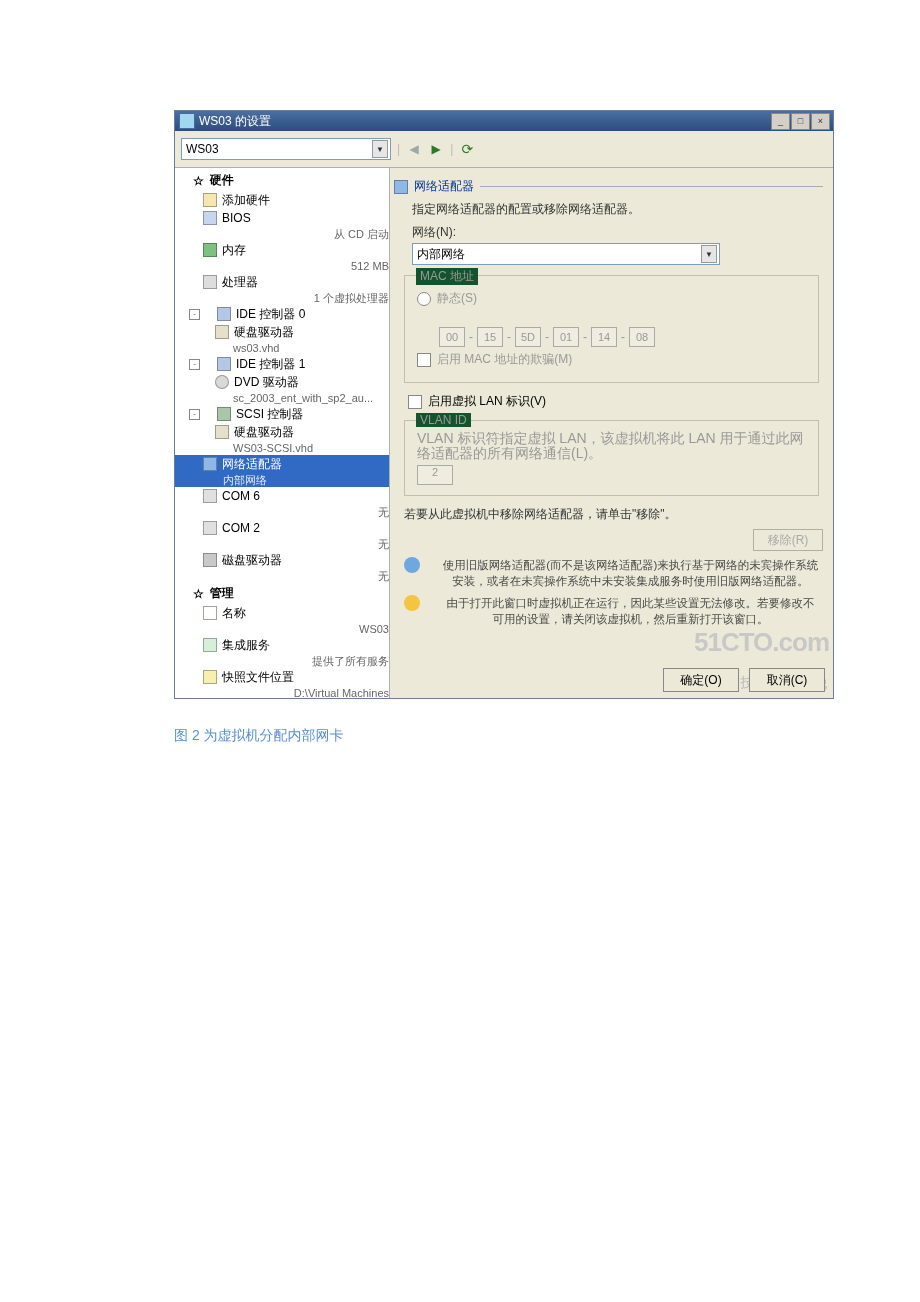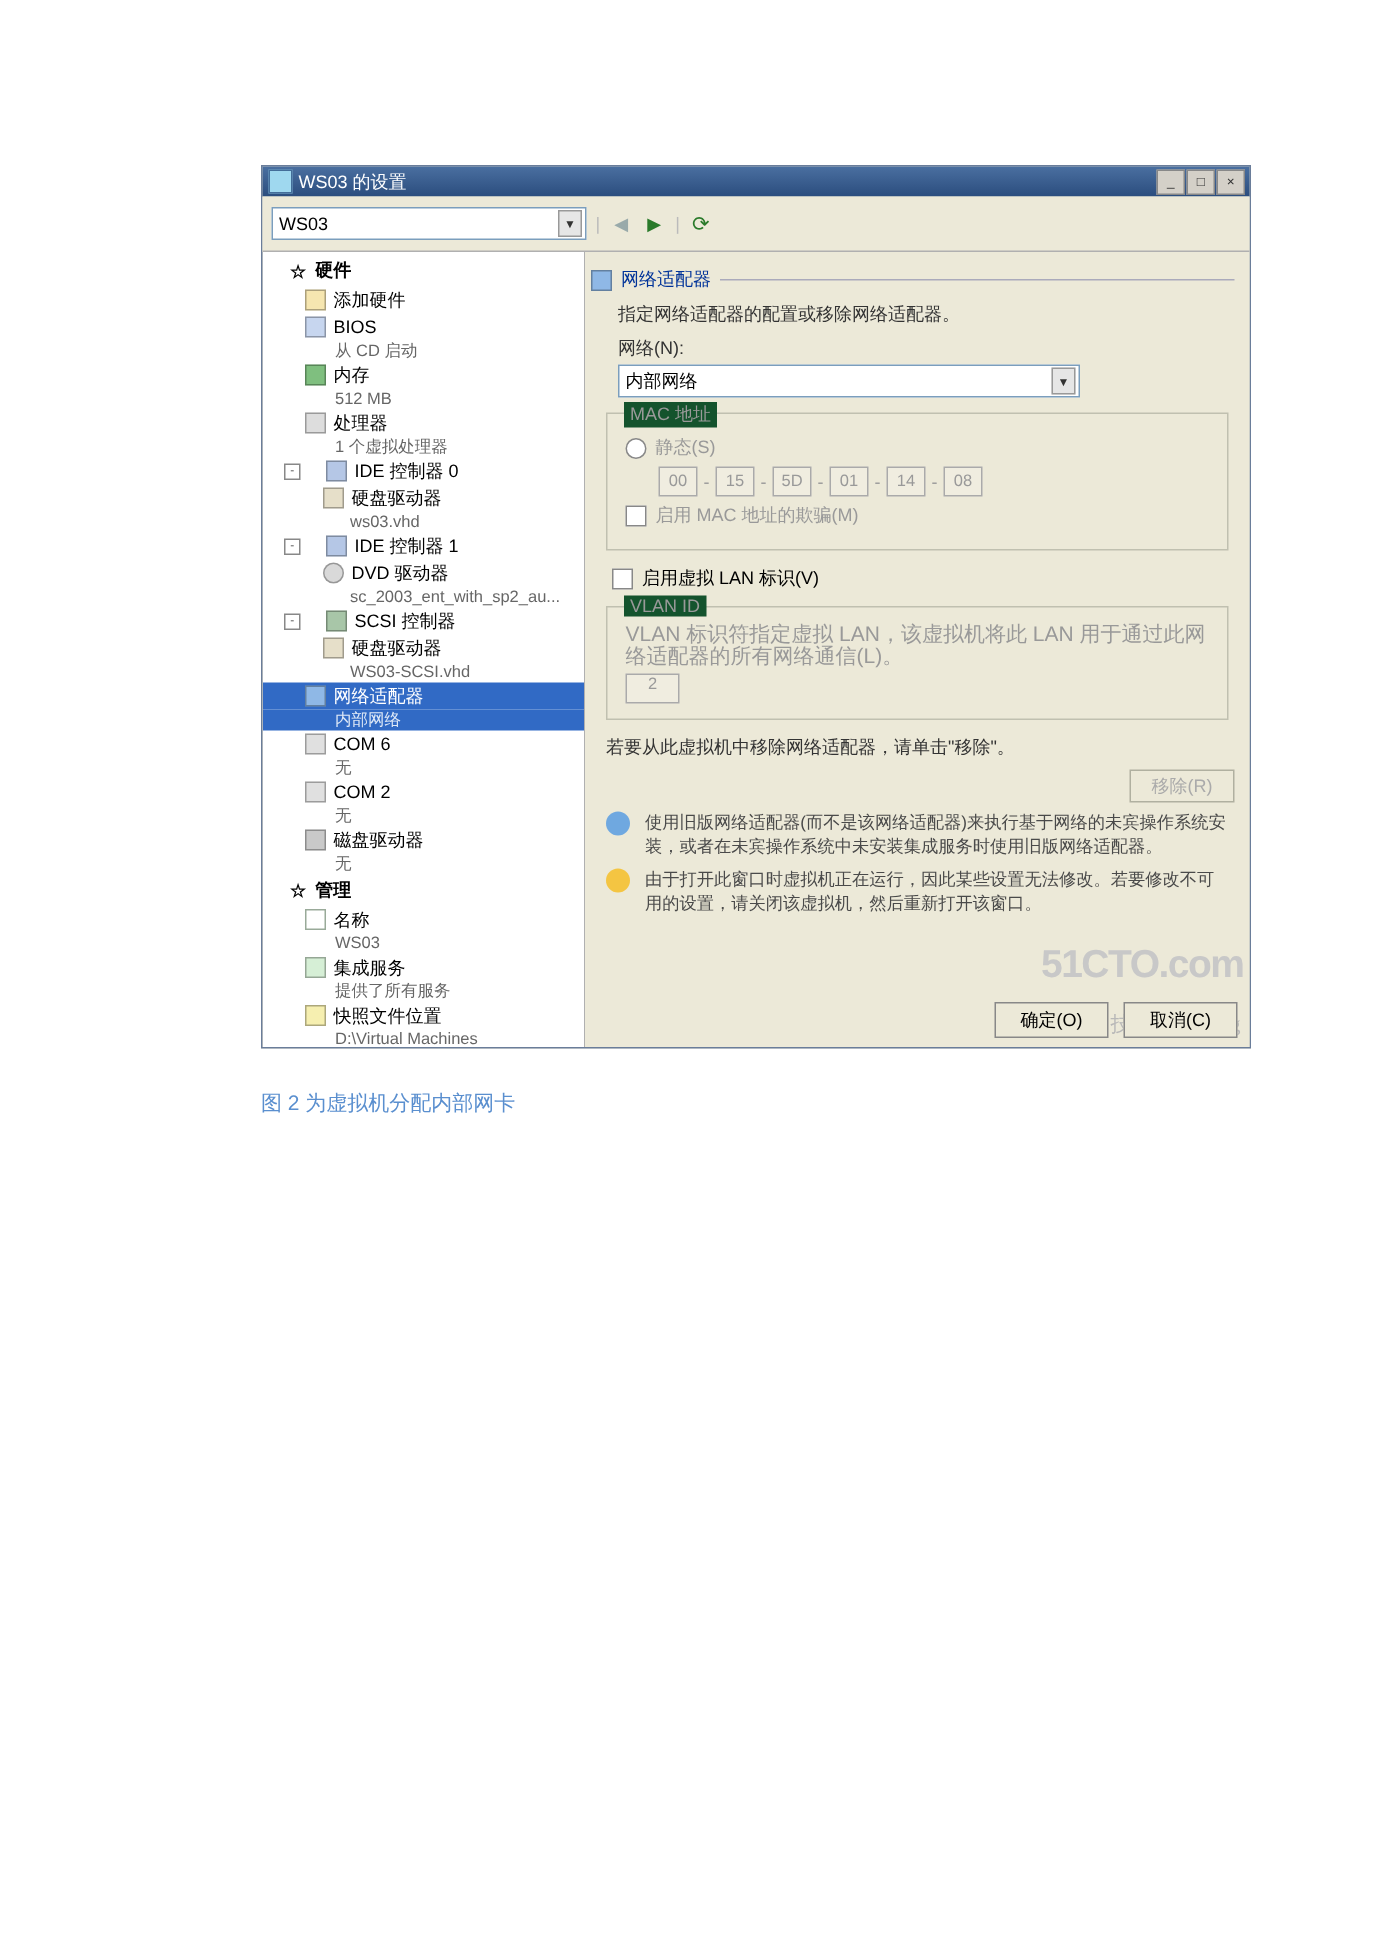--- a/index.html
+++ b/index.html
@@ -113,20 +113,21 @@
 .tree-item {
   padding: 1px 4px 1px 28px;
   display:flex;align-items:center;gap:5px;
   line-height: 16px;
 }
 .tree-sub {
   padding-left: 48px;
   color: #666;
   font-size: 11px;
   line-height: 14px;
+  text-align: right;
 }
 .tree-sub2 {
   padding-left: 58px; color:#666; font-size:11px; line-height:14px;
 }
 .tree-item.l2 { padding-left: 40px; }
 .tree-item.selected {
   background: #316ac5;
   color: #fff;
 }
 .sel-sub {
@@ -193,38 +194,38 @@
 }
 .radio {
   width:12px;height:12px;border:1px solid #888;border-radius:50%;background:#fff;
   display:flex;align-items:center;justify-content:center;
 }
 .radio.checked::after{content:"";width:5px;height:5px;background:#666;border-radius:50%;}
 .checkbox {
   width:12px;height:12px;border:1px solid #888;background:#fff;
 }
 .mac-row {
-  display:flex;gap:4px;align-items:center;margin:4px 0 4px 22px;
+  display:flex;gap:4px;align-items:center;margin:20px 0 4px 22px;
 }
 .mac-seg {
   width:24px;height:18px;border:1px solid #aaa;background:#f0ede0;
   font-size:11px;color:#888;display:flex;align-items:center;justify-content:center;
 }
 .small-input {
   width:34px;height:18px;border:1px solid #aaa;background:#f0ede0;color:#999;
   font-size:11px;text-align:center;margin-top:4px;
 }
 .remove-desc { font-size:12px;color:#333;margin:10px 4px 6px 4px; }
 .remove-btn {
   float:right;width:70px;height:22px;border:1px solid #b0b0a0;background:#ece9d8;
   color:#aaa;font-size:12px;
 }
 .info-row {
-  display:flex;gap:10px;align-items:flex-start;font-size:11.5px;color:#4a4a4a;
-  margin:6px 4px 0 4px;line-height:16px;
+  display:flex;gap:22px;align-items:flex-start;font-size:11.5px;color:#4a4a4a;
+  margin:6px 4px 0 4px;line-height:16px;text-align:center;
 }
 .info-row.warn { color:#4a4a4a;}
 .info-icon{width:16px;height:16px;flex:0 0 16px;border-radius:50%;}
 .ii-info{background:#6fa8e0;}
 .ii-warn{background:#f4c542;}
 .btn-row {
   position:absolute;bottom:6px;right:8px;display:flex;gap:10px;
 }
 .std-btn {
   width:76px;height:24px;border:1px solid #888;background:#ece9d8;font-size:12px;

